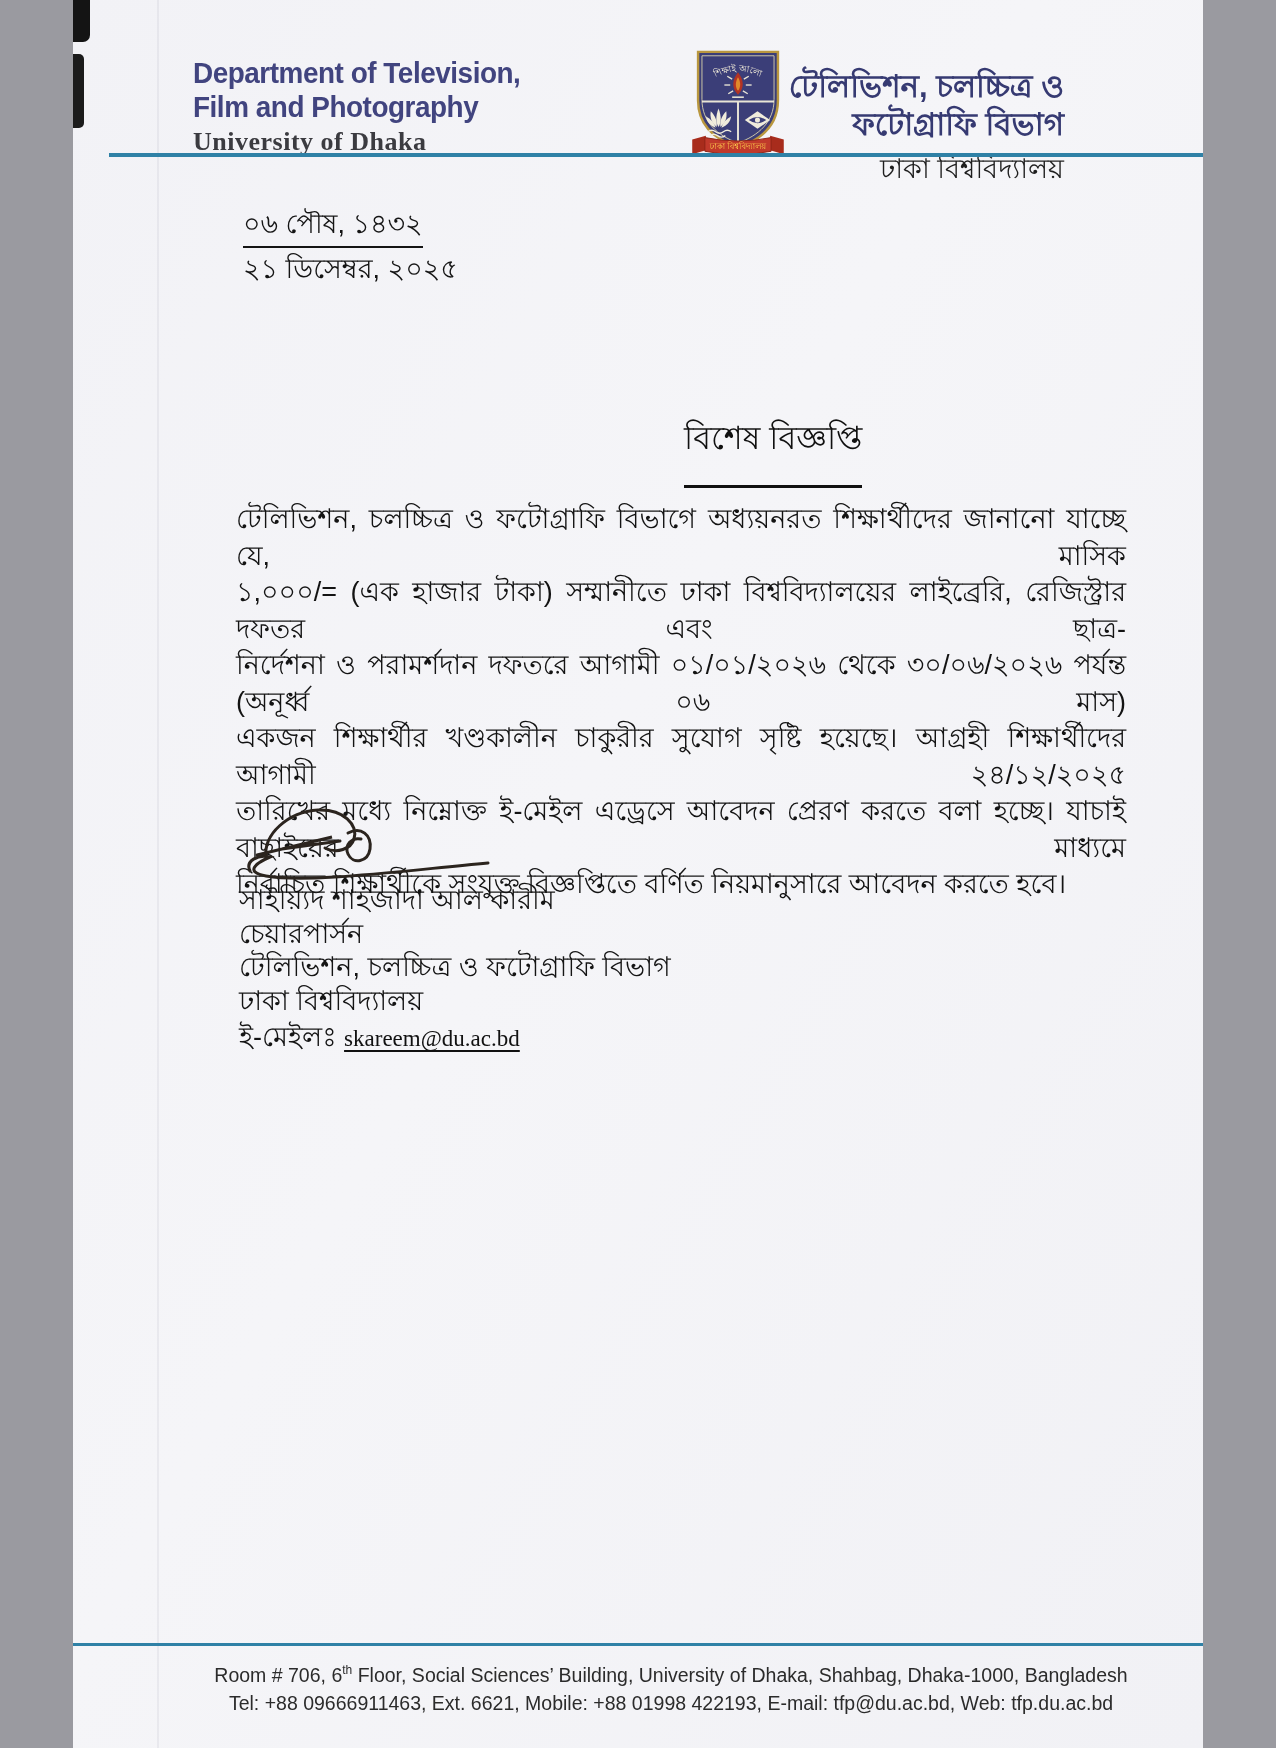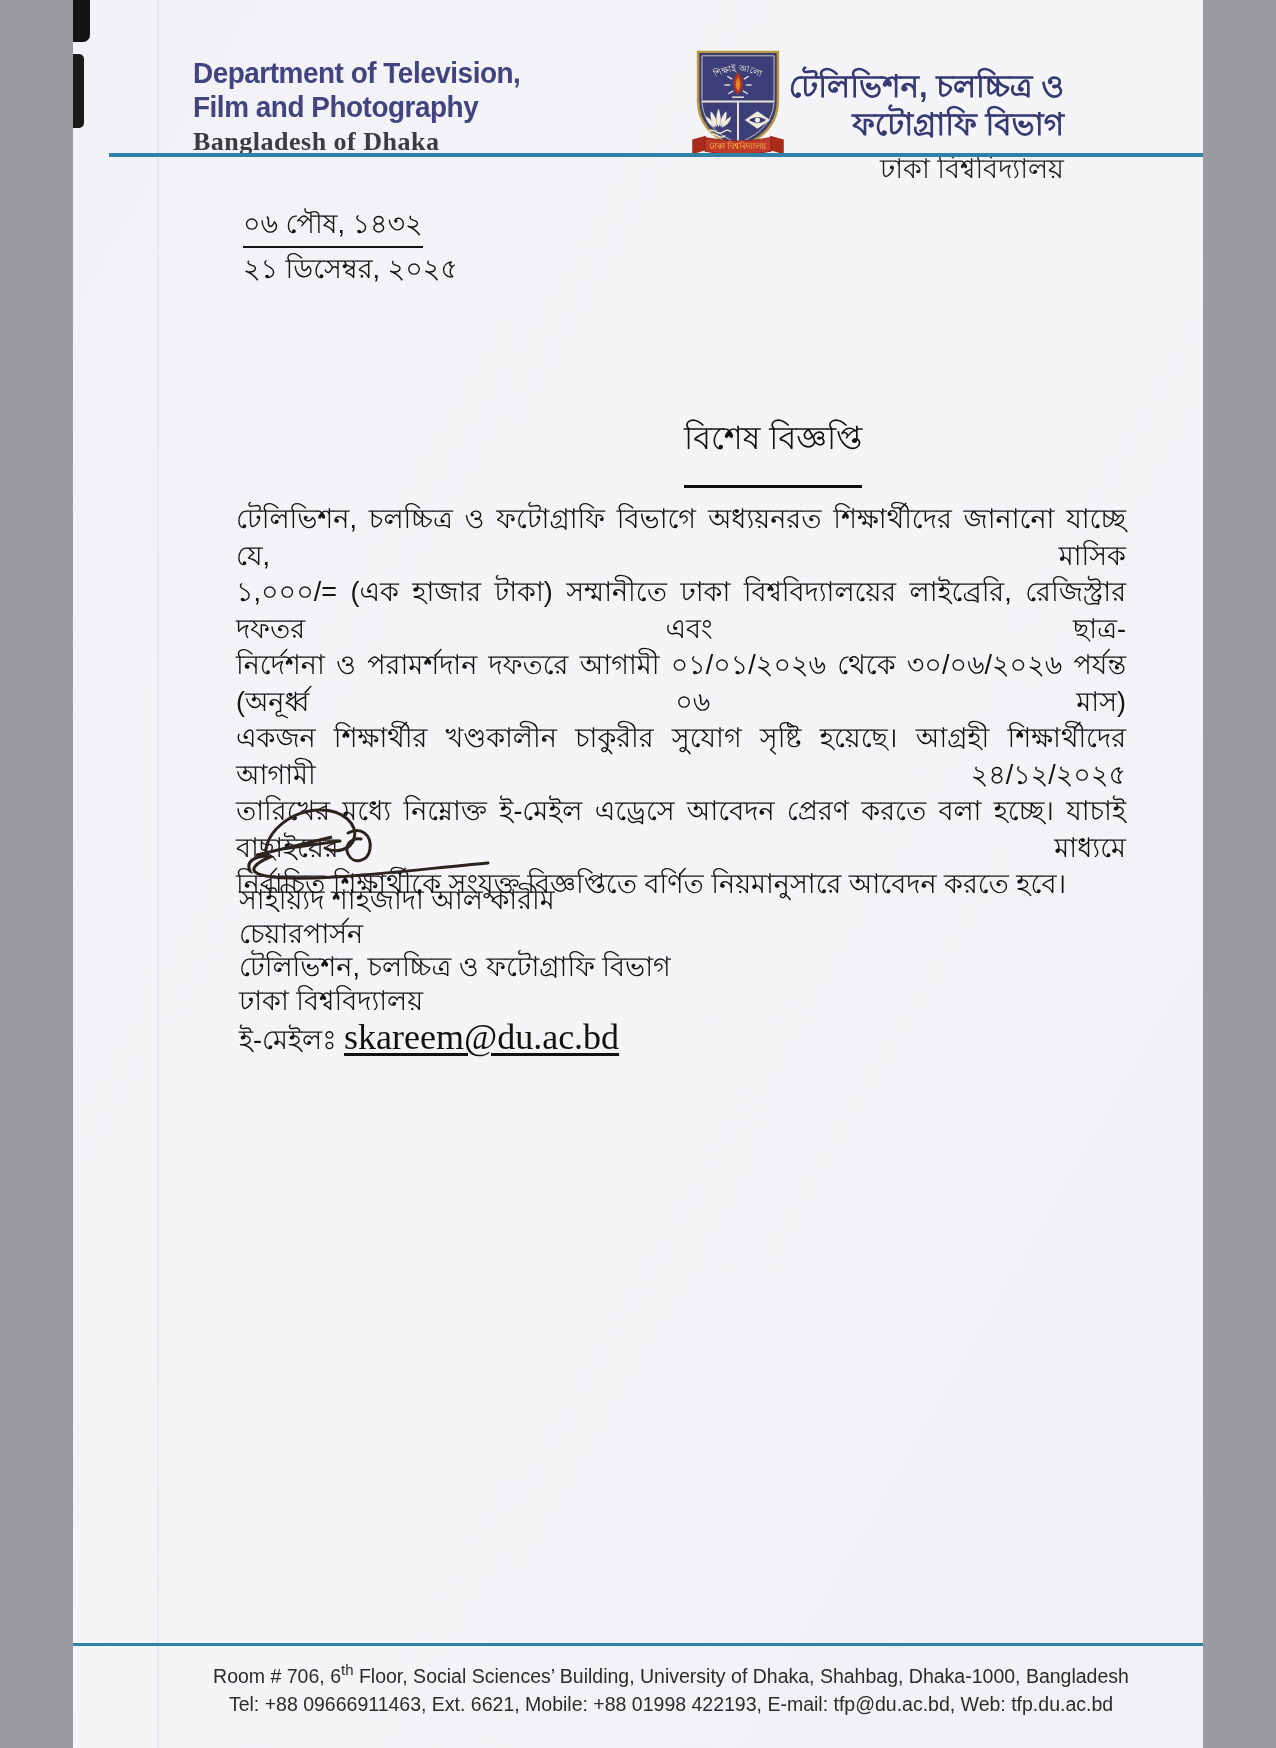--- a/index.html
+++ b/index.html
@@ -37,40 +37,40 @@
   
   .body-text { position:absolute; left:163px; top:501px; width:890px; font-size:27px; line-height:36.5px; color:#131313; }
   .body-line { text-align:justify; text-align-last:justify; }
   .body-line.last { text-align-last:left; }
 
   
   .signature-box { position:absolute; left:163px; top:798px; width:265px; height:95px; }
   .sig-block { position:absolute; left:166px; top:884px; font-size:27px; line-height:33.5px; color:#141414; }
   .sig-line { white-space:nowrap; }
   .email-line { margin-top:3px; }
-  .email-addr { font-family:"Liberation Serif", serif; font-size:36px; text-decoration:underline; text-underline-offset:4px; color:#111;margin-top:20px; }
+  .email-addr { font-family:"Liberation Serif", serif; font-size:23px; text-decoration:underline; text-underline-offset:4px; color:#111;margin-top:20px; }
 
   
   .footer-rule { position:absolute; left:0; top:1643px; width:1276px; height:3px; background:#2f81a6; }
   .footer { position:absolute; left:0; top:1656px; width:1276px; text-align:center; font-size:19.5px; line-height:28px; color:#2b2b2b; transform:translateX(-40px); }
-  .footer sup { font-size:15px;margin-top:12px; }
+  .footer sup { font-size:12px;margin-top:12px; }
 </style>
 </head>
 <body>
 
 <div class="page">
 
   <div class="edge-mark-top"></div>
   <div class="edge-mark-mid"></div>
   <div class="crease"></div>
 
   <div class="hdr-en">
     <div class="hdr-en-line">Department of Television,</div>
     <div class="hdr-en-line">Film and Photography</div>
-    <div class="hdr-en-uni">Bangladesh of Dhaka</div>
+    <div class="hdr-en-uni">University of Dhaka</div>
   </div>
 
   <div class="logo-box">
     <svg viewBox="0 0 100 115" width="102" height="112">
 
       <path d="M 9,4 H 91 V 54 C 91,79 74,94 50,102 C 26,94 9,79 9,54 Z" fill="#3b3e78" stroke="#b9973f" stroke-width="2.5"></path>
       <path d="M 13,8 H 87 V 53 C 87,76 71,90 50,97.5 C 29,90 13,76 13,53 Z" fill="none" stroke="#cfc7a9" stroke-width="1"></path>
 
       <line x1="13" y1="55" x2="87" y2="55" stroke="#e9e5d6" stroke-width="2"></line>
       <line x1="50" y1="55" x2="50" y2="99" stroke="#e9e5d6" stroke-width="2"></line>

